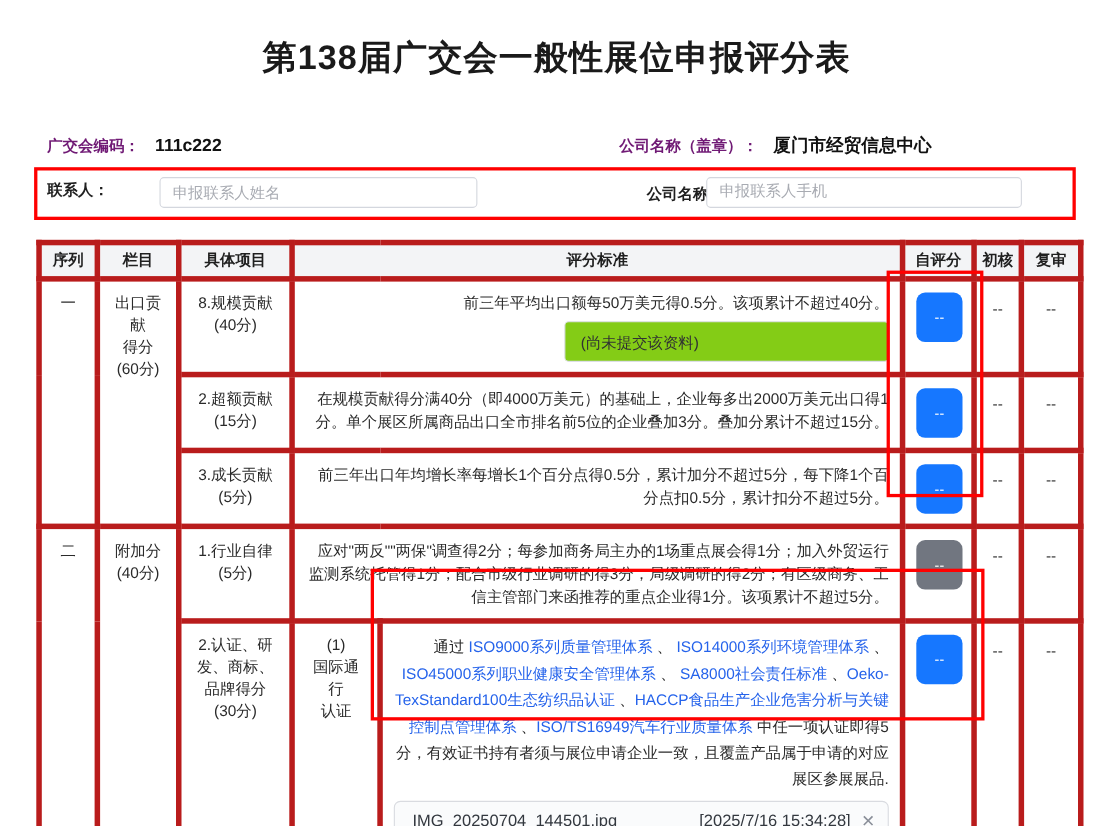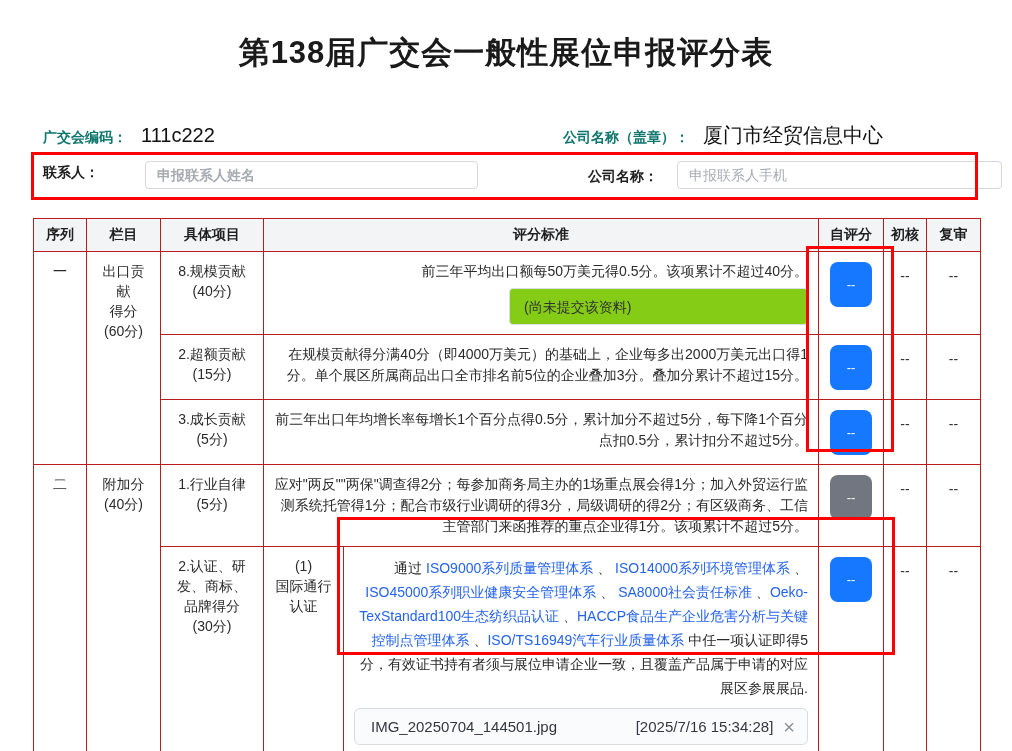--- a/index.html
+++ b/index.html
@@ -3,39 +3,39 @@
 <meta charset="utf-8">
 <style>
   * { margin:0; padding:0; box-sizing:border-box; }
   body { background:#fff; font-family:"Liberation Sans", sans-serif; }
   .screen { position:relative; width:1012px; height:751px; background:#fff; overflow:hidden; color:#1f1f1f; }
 
   .page-title { position:absolute; top:32px; left:0; width:100%; text-align:center;
     font-size:31px; font-weight:700; color:#1a1a1a; letter-spacing:1px; }
 
   .info-group { position:absolute; display:flex; align-items:baseline; font-size:14px; }
-  .info-label { font-weight:700; color:#0f766e; white-space:nowrap;text-align:center; }
-  .info-value { font-weight:400; font-size:20px; margin-left:14px; color:#111; white-space:nowrap; }
+  .info-label { font-weight:700; color:#701a75; white-space:nowrap;text-align:center; }
+  .info-value { font-weight:700; font-size:16px; margin-left:14px; color:#111; white-space:nowrap; }
   #code-group { left:43px; top:124px; }
   #company-group { left:535px; top:122px;margin-left:28px; }
 
   .contact-label { position:absolute; font-size:14px; font-weight:700; }
   .text-input { position:absolute; height:28px; border:1px solid #d4d7de; border-radius:4px;
     padding:0 11px; font-size:14px; color:#333; outline:none; background:#fff;
     font-family:"Liberation Sans", sans-serif; }
   .text-input::placeholder { color:#a8abb2; }
   #contact-label { left:43px; top:164px; }
-  #contact-input { left:145px; top:161px; width:333px;font-weight:bold; }
+  #contact-input { left:145px; top:161px; width:289px; }
   #phone-label { left:588px; top:168px; }
-  #phone-input { left:677px; top:161px; width:325px; }
+  #phone-input { left:642px; top:161px; width:287px;font-family:Liberation Serif, serif; }
 
   
   .score-table { position:absolute; left:33px; top:218px; width:947px;
     border-collapse:collapse; table-layout:fixed; font-size:14px; color:#2a2a2a; }
-  .score-table th, .score-table td { border:1px solid #b91c1c; vertical-align:top; }
+  .score-table th, .score-table td { border:5px solid #b91c1c; vertical-align:top; }
   .score-table th { background:#f3f4f6; font-weight:700; height:33px;
     vertical-align:middle; text-align:center; color:#1f1f1f; }
   .score-table td { padding:9px 10px; line-height:20px; }
   td.c-center { text-align:center; white-space:pre-line; }
   td.criteria { text-align:right; }
   .criteria-text { line-height:21px; }
   .criteria-text.links { line-height:24px; }
   a.cert-link { color:var(--link-blue,#2563eb); cursor:pointer; }
 
   .note-box { margin:6px 0 0 235px; height:37px; border:1px solid #dcdfe6; border-radius:4px;

